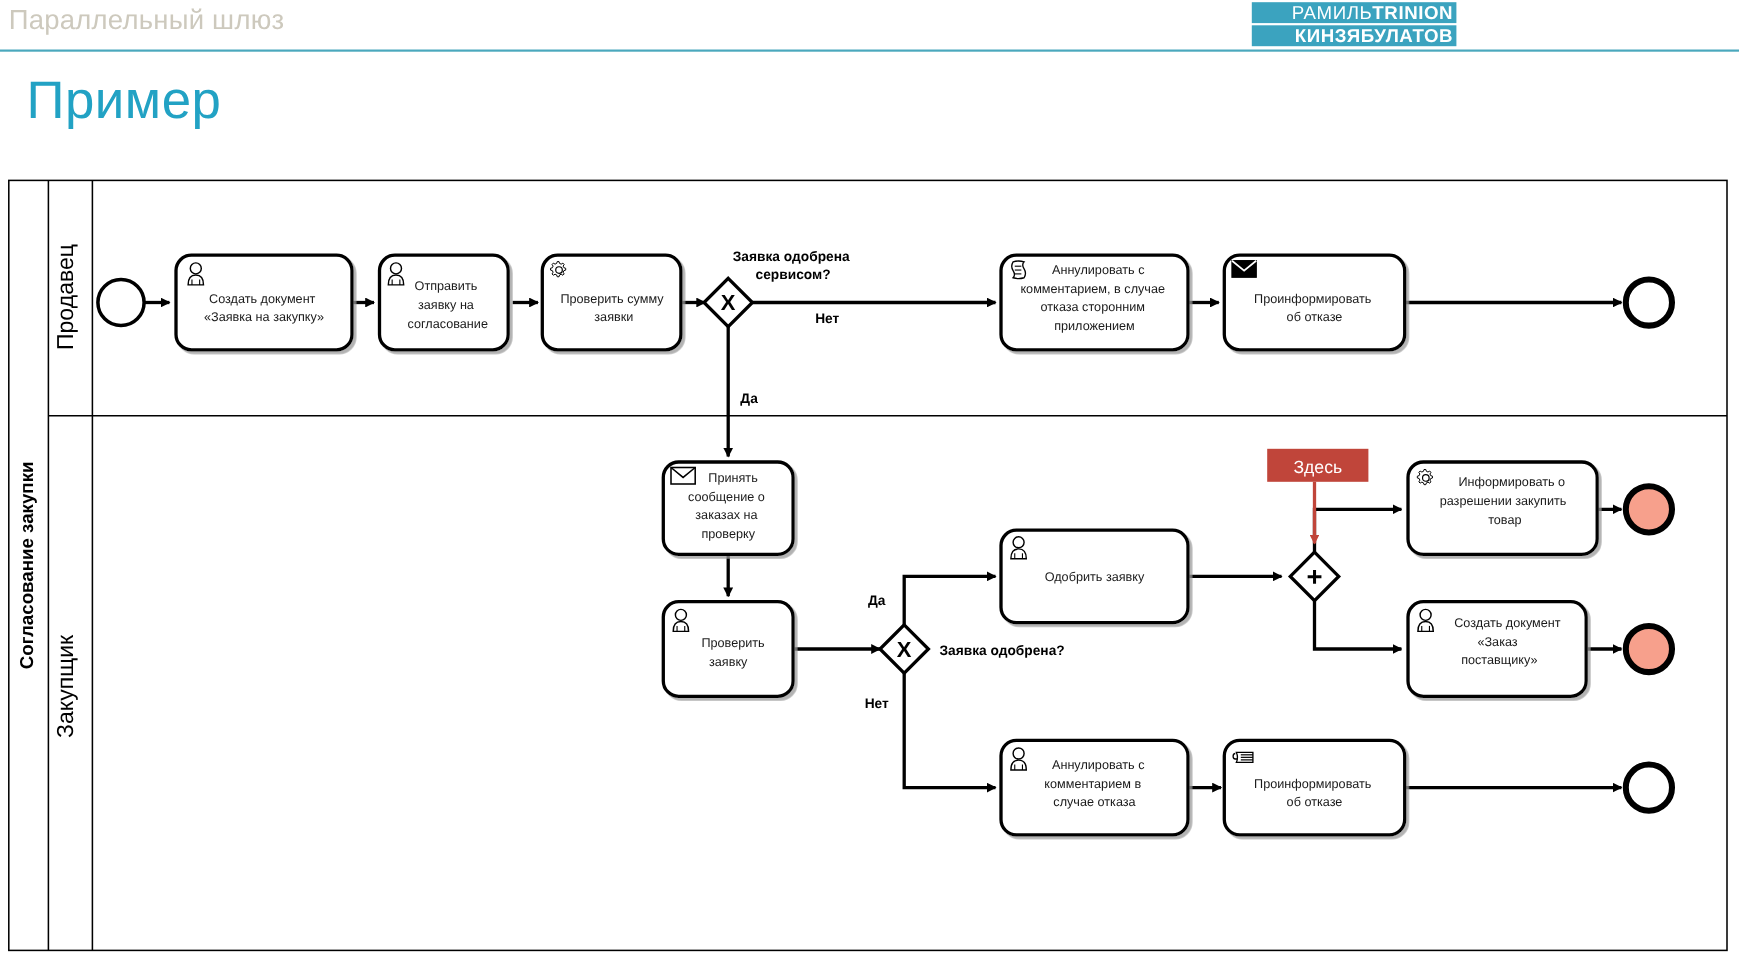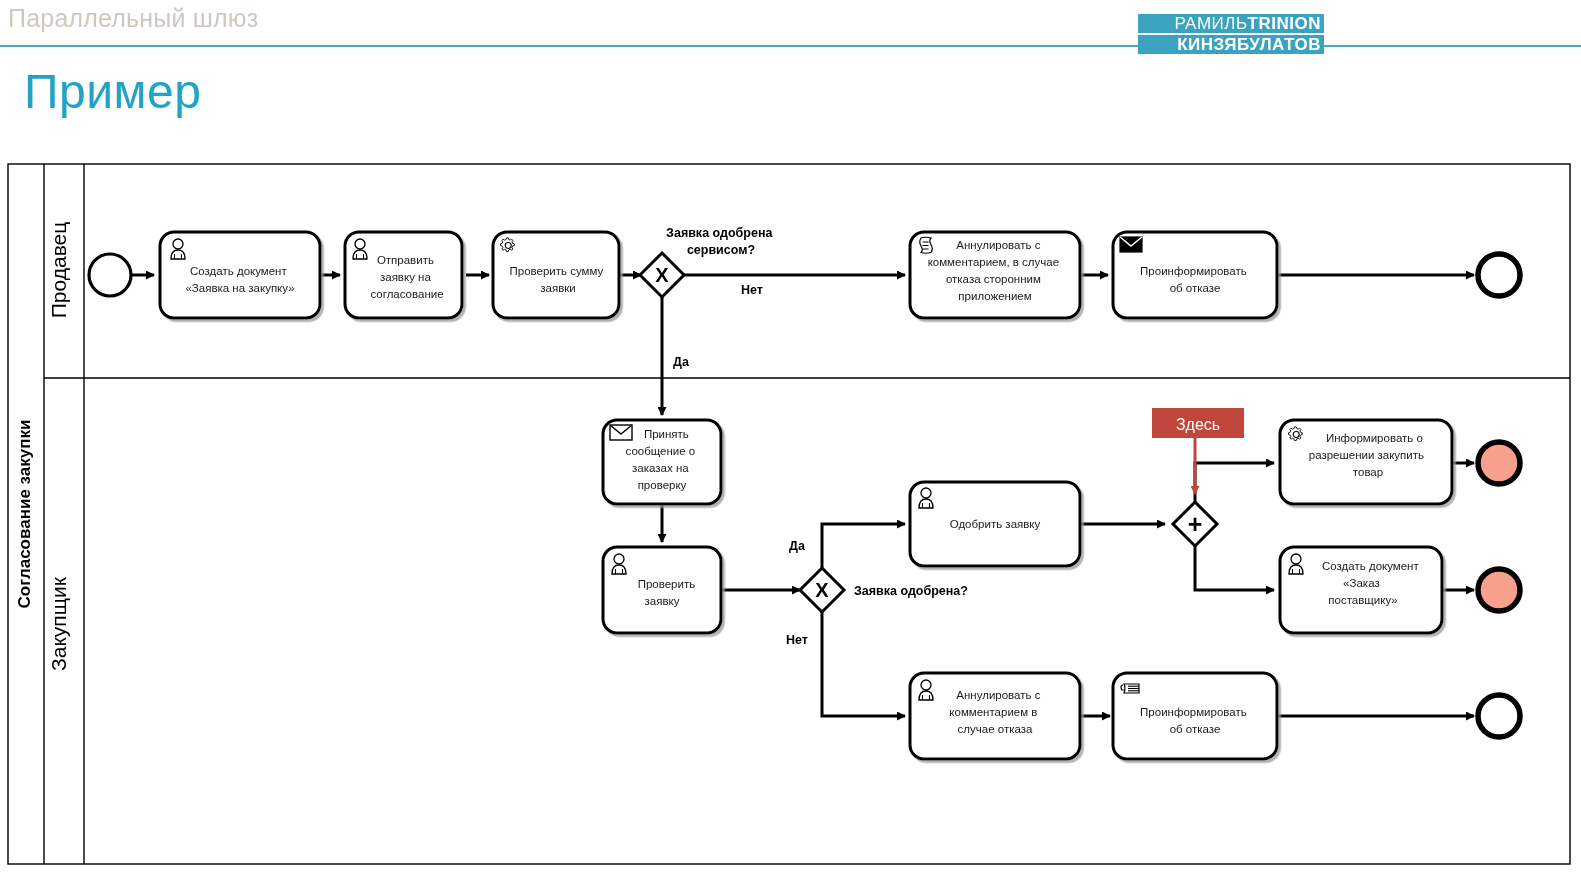--- a/index.html
+++ b/index.html
@@ -17,21 +17,21 @@
   #header-rule{
     position:absolute;left:0;top:45px;width:1581px;height:2px;background:#4aa8bd;
   }
   #logo{position:absolute;right:4px;top:2px;width:186px;}
   .logo-line{
     background:#3ba3bf;color:#ffffff;display:block;
     font-size:17px;line-height:19px;height:19px;
     letter-spacing:.5px;text-align:right;padding:0 3px;box-sizing:border-box;
     white-space:nowrap;font-weight:bold;
   }
-  .logo-line.l1{margin-bottom:2px;margin-top:12px;}
+  .logo-line.l1{margin-bottom:2px;}
   .logo-line .thin{font-weight:normal;}
   #page-title{
     position:absolute;left:24px;top:64px;
     font-size:48px;color:#22a2c4;font-weight:normal;letter-spacing:.5px;
   }
   
   #diagram{position:absolute;left:0;top:150px;width:1581px;height:724px;}
   #bpmn-svg{display:block;}
   .pool-label,.lane-label{fill:#000;}
   .task-text{font-size:11.5px;fill:#1a1a1a;}

